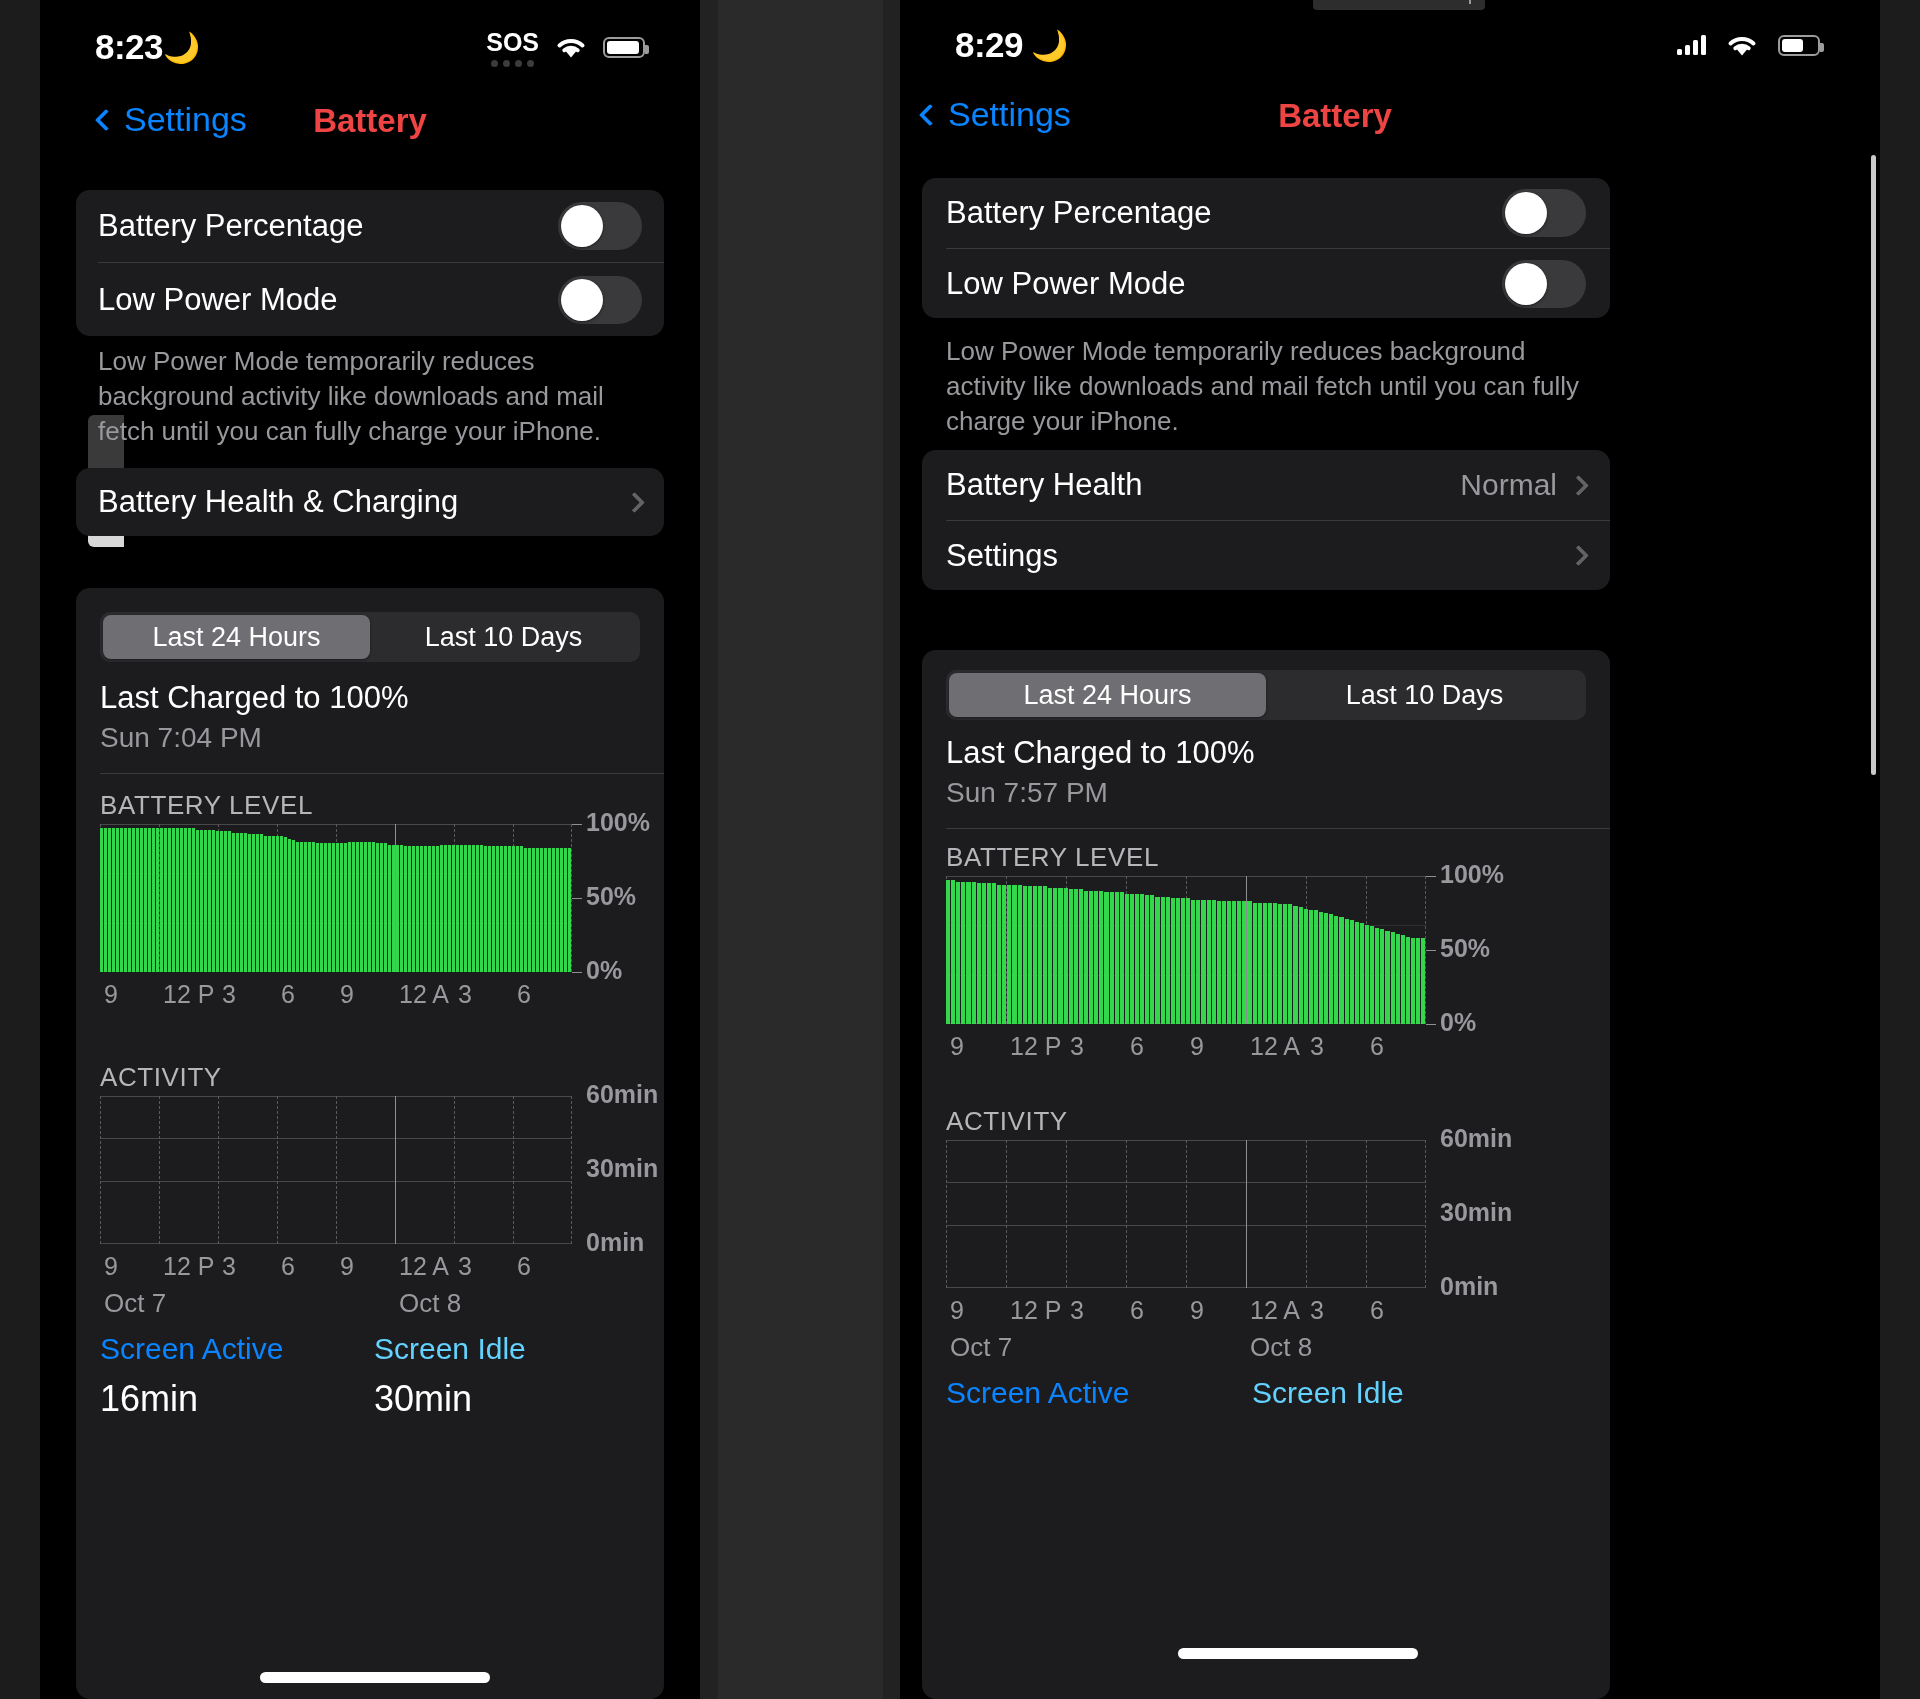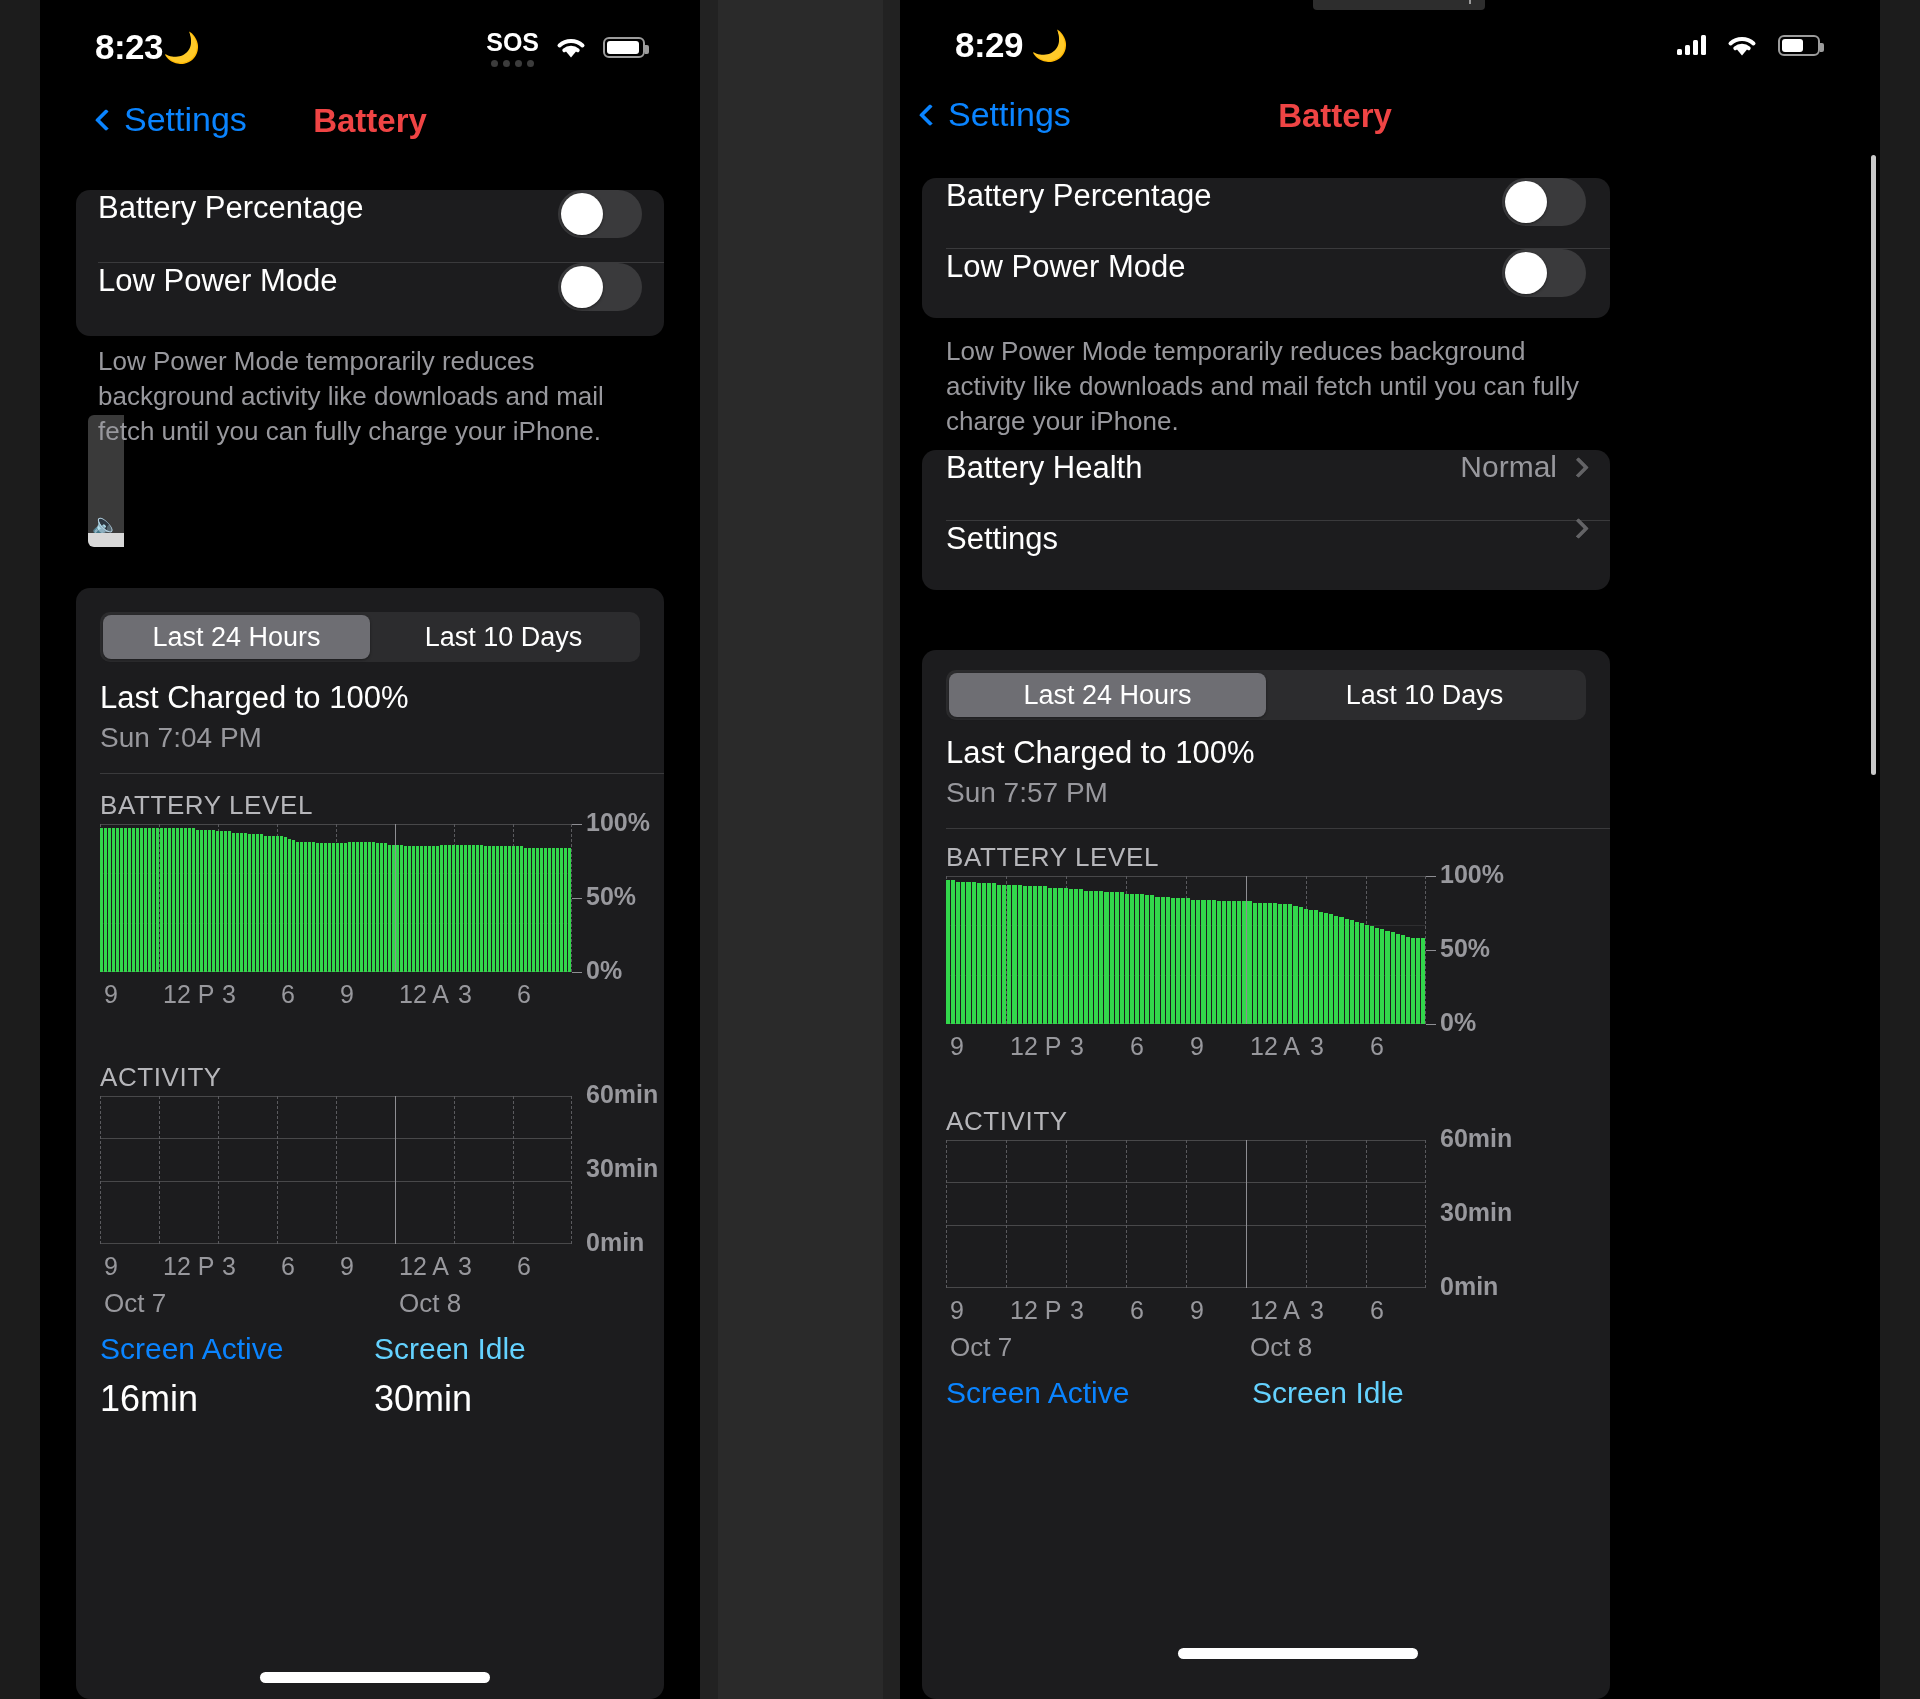--- a/index.html
+++ b/index.html
@@ -55,21 +55,21 @@
   .batt-fill { position:absolute; left:2px; top:2px; bottom:2px; width:40%; background:#fff; border-radius:3px; }
 
   
   .navbar { position:absolute; left:0; width:100%; }
   .nav-back { position:absolute; display:flex; align-items:center; color:#0a84ff; gap:10px; cursor:pointer; }
   .chev-left { display:inline-block; width:16px; height:16px; border-left:4px solid #0a84ff; border-bottom:4px solid #0a84ff; transform:rotate(45deg); border-radius:2px; }
   .nav-title { position:absolute; width:100%; text-align:center; color:#ef4444; font-weight:700; }
 
   
   .card { position:absolute; background:#1c1c1e; border-radius:14px; overflow:hidden; }
-  .row { display:flex; align-items:flex-start; justify-content:space-between; }
+  .row { display:flex; align-items:center; justify-content:space-between; }
   .row-label { color:#fff; }
   .divider { height:1px; background:#3a3a3c; }
   .footnote { position:absolute; color:#98989d; line-height:1.35; }
 
   
   .switch { position:relative; background:#3a3a3c; border-radius:999px; flex:none; }
   .knob { position:absolute; left:3px; top:3px; background:#fff; border-radius:50%; box-shadow:0 1px 3px rgba(0,0,0,.5); }
 
   .chev-right { display:inline-block; border-right:4px solid #636366; border-top:4px solid #636366; transform:rotate(45deg); border-radius:2px; }
   .row-value { color:#98989d; margin-right:14px; }
@@ -179,20 +179,26 @@
       <div class="row" style="height:73px; padding:0 22px;">
         <span class="row-label" style="font-size:31px;">Low Power Mode</span>
         <span class="switch" style="width:84px;height:48px;">
           <span class="knob" style="width:42px;height:42px;"></span>
         </span>
       </div>
     </div>
 
     <div class="footnote" style="left:58px; top:344px; width:540px; font-size:26px;">Low Power Mode temporarily reduces background activity like downloads and mail fetch until you can fully charge your iPhone.</div>
 
+    <div class="card" style="left:36px; top:468px; width:588px; height:68px;">
+      <div class="row" style="height:68px; padding:0 22px;">
+        <span class="row-label" style="font-size:31px;">Battery Health &amp; Charging</span>
+        <span class="chev-right" style="width:15px;height:15px;"></span>
+      </div>
+    </div>
 
     <div class="card" style="left:36px; top:588px; width:588px; height:1111px;">
       <div class="segmented" style="left:24px; top:24px; width:540px; height:50px;">
         <div class="seg active" style="font-size:27px;">Last 24 Hours</div>
         <div class="seg" style="font-size:27px;">Last 10 Days</div>
       </div>
 
       <div class="charge-title" style="left:24px; top:92px; font-size:31px;">Last Charged to 100%</div>
       <div class="charge-sub" style="left:24px; top:134px; font-size:28px;">Sun 7:04 PM</div>
       <div class="hairline" style="left:24px; right:0; top:185px;"></div>

